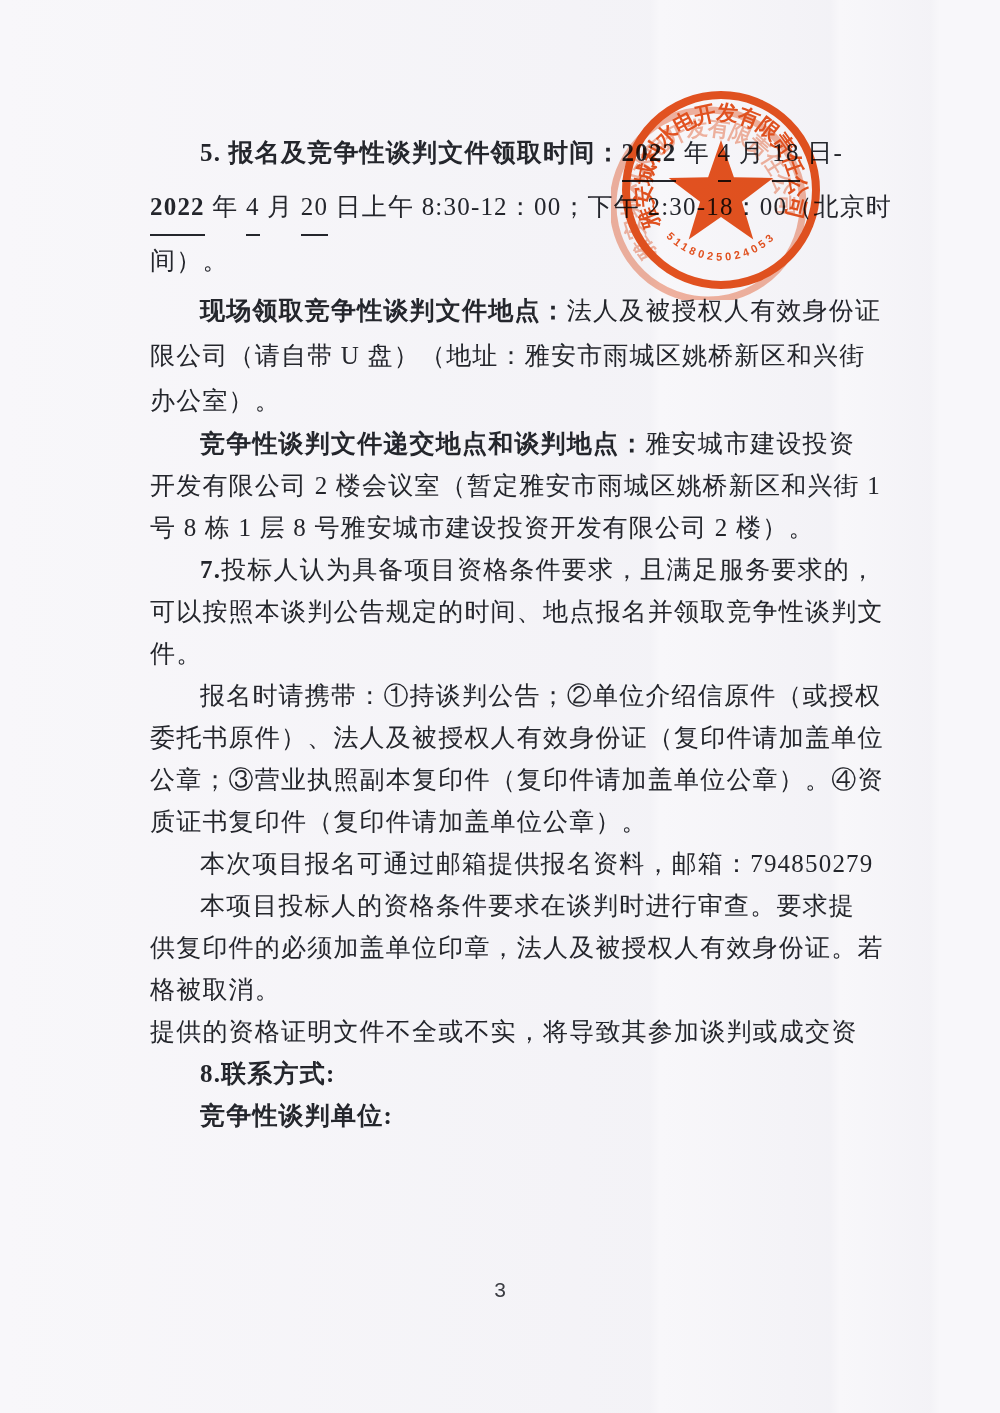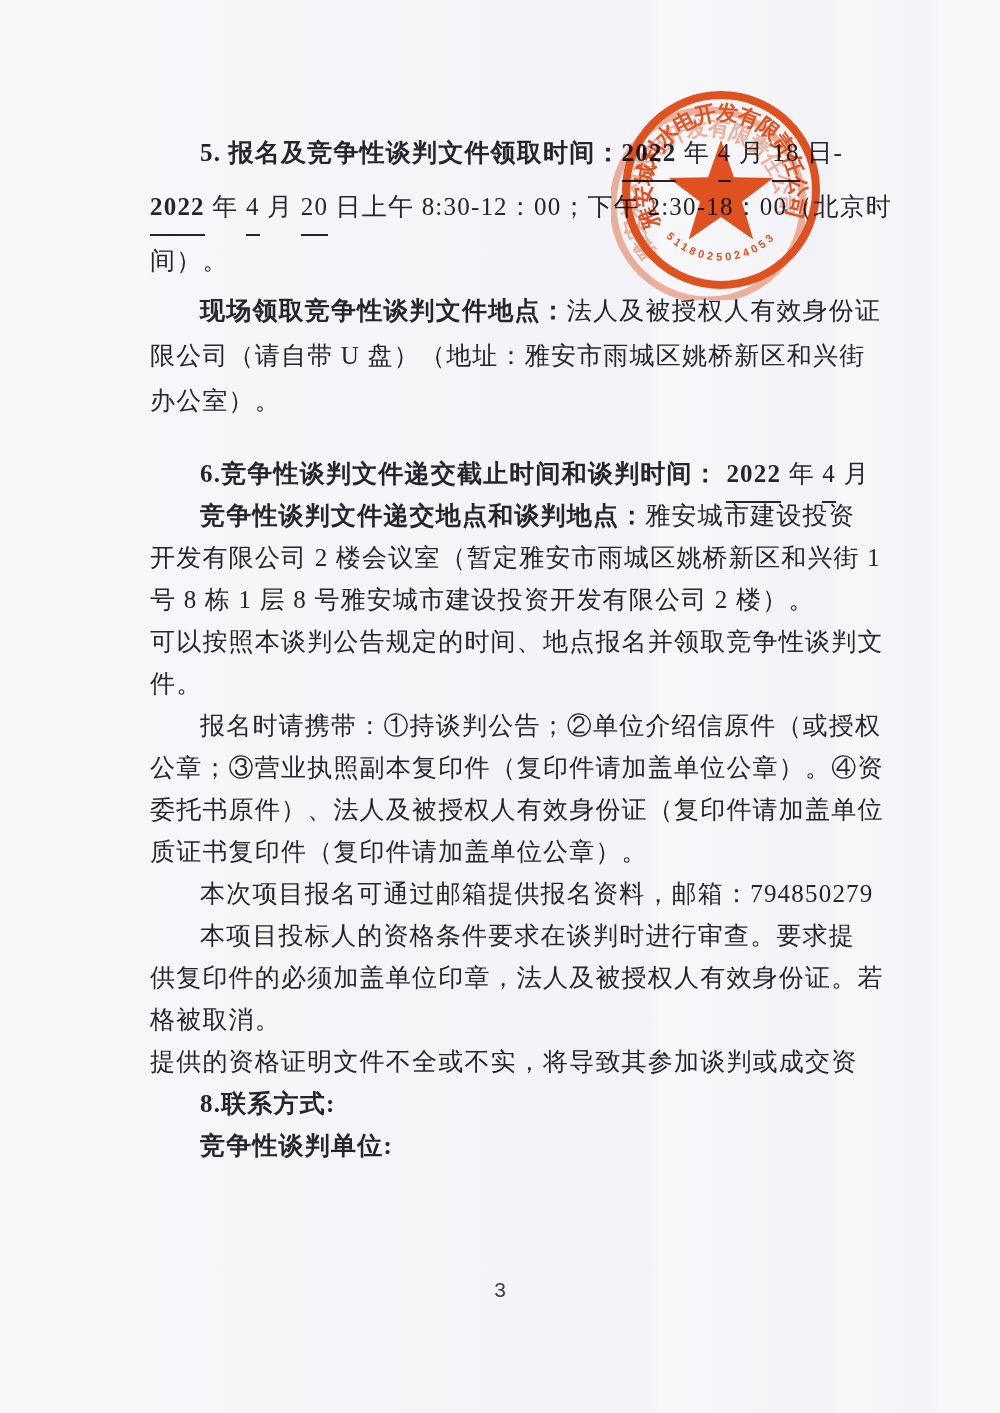--- a/index.html
+++ b/index.html
@@ -57,29 +57,29 @@
 
 <div class="page">
 
   <div class="doc">
     <div class="ln p1 ind"><span class="b">5. </span><span class="b">报名及竞争性谈判文件领取时间：</span><span class="b u">2022</span><span> 年 </span><span class="u">4</span><span> 月 </span><span class="u">18</span><span> 日-</span></div>
     <div class="ln p1"><span class="b u">2022</span><span> 年 </span><span class="u">4</span><span> 月 </span><span class="u">20</span><span> 日上午 8:30-12：00；下午 2:30-18：00（北京时</span></div>
     <div class="ln p1"><span>间）。</span></div>
     <div class="ln p2 ind"><span class="b">现场领取竞争性谈判文件地点：</span><span>法人及被授权人有效身份证</span></div>
     <div class="ln p2"><span>限公司（请自带 U 盘）（地址：雅安市雨城区姚桥新区和兴街</span></div>
     <div class="ln p2"><span>办公室）。</span></div>
-    <div class="ln gap ind"><span class="b">6.</span><span class="b">竞争性谈判文件递交截止时间和谈判时间：</span><span> </span><span class="b u">2022</span><span> 年 </span><span class="u">4</span><span> 月</span></div>
     <div class="ln ind"><span class="b">竞争性谈判文件递交地点和谈判地点：</span><span>雅安城市建设投资</span></div>
     <div class="ln"><span>开发有限公司 2 楼会议室（暂定雅安市雨城区姚桥新区和兴街 1</span></div>
     <div class="ln"><span>号 8 栋 1 层 8 号雅安城市建设投资开发有限公司 2 楼）。</span></div>
+    <div class="ln ind"><span class="b">7.</span><span>投标人认为具备项目资格条件要求，且满足服务要求的，</span></div>
     <div class="ln"><span>可以按照本谈判公告规定的时间、地点报名并领取竞争性谈判文</span></div>
     <div class="ln"><span>件。</span></div>
     <div class="ln ind"><span>报名时请携带：①持谈判公告；②单位介绍信原件（或授权</span></div>
+    <div class="ln"><span>委托书原件）、法人及被授权人有效身份证（复印件请加盖单位</span></div>
     <div class="ln"><span>公章；③营业执照副本复印件（复印件请加盖单位公章）。④资</span></div>
-    <div class="ln"><span>委托书原件）、法人及被授权人有效身份证（复印件请加盖单位</span></div>
     <div class="ln"><span>质证书复印件（复印件请加盖单位公章）。</span></div>
     <div class="ln ind"><span>本次项目报名可通过邮箱提供报名资料，邮箱：794850279</span></div>
     <div class="ln ind"><span>本项目投标人的资格条件要求在谈判时进行审查。要求提</span></div>
     <div class="ln"><span>供复印件的必须加盖单位印章，法人及被授权人有效身份证。若</span></div>
     <div class="ln"><span>格被取消。</span></div>
     <div class="ln"><span>提供的资格证明文件不全或不实，将导致其参加谈判或成交资</span></div>
     <div class="ln ind"><span class="b">8.联系方式:</span></div>
     <div class="ln ind"><span class="b">竞争性谈判单位:</span></div>
   </div>
 

